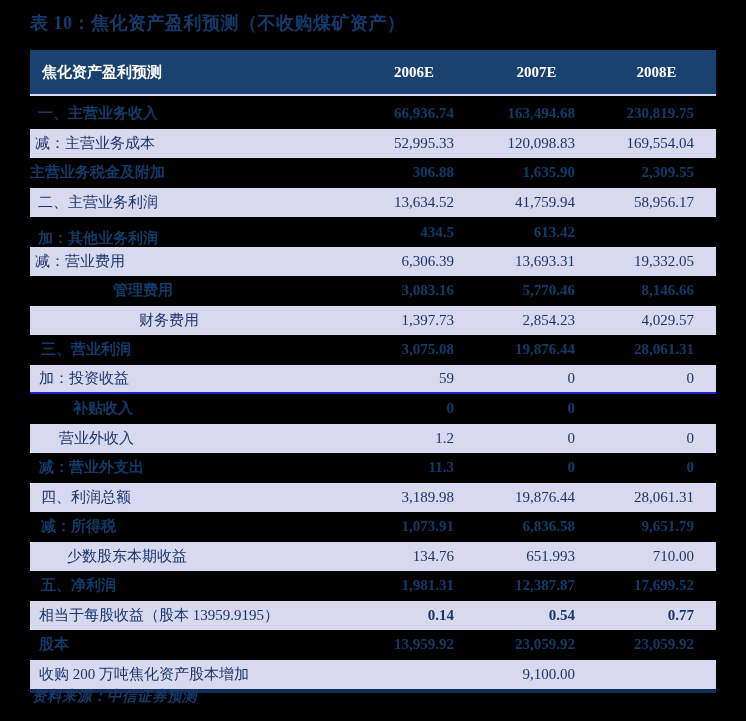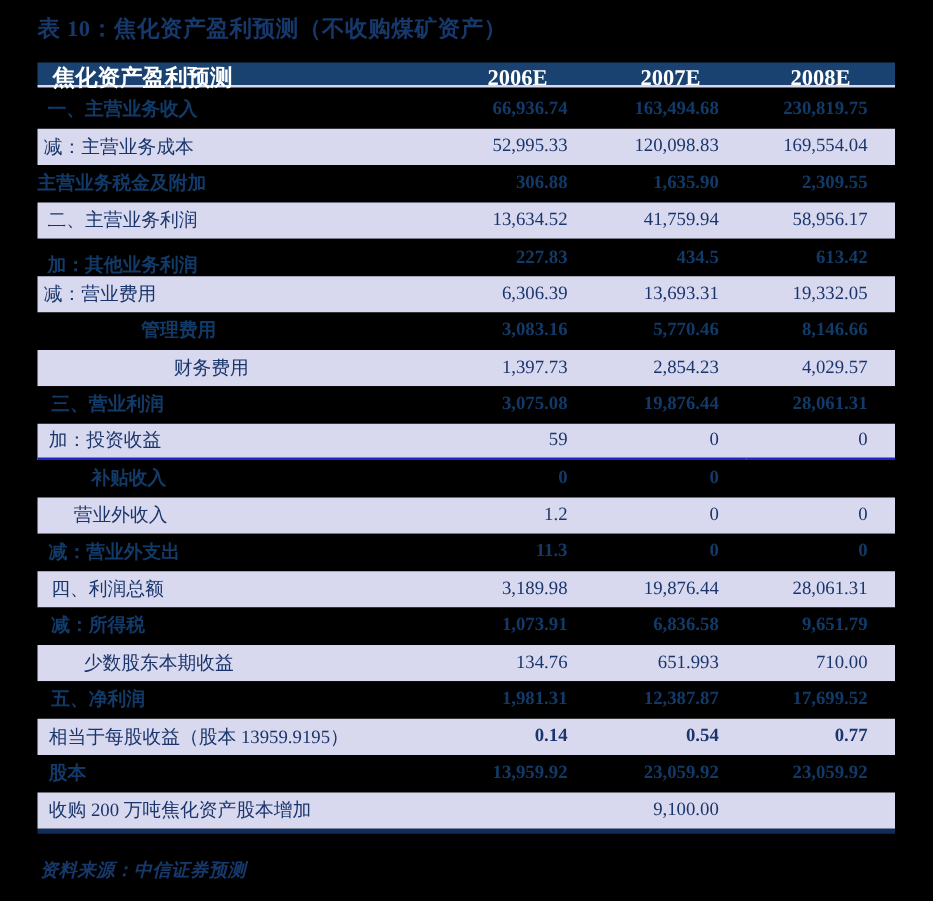--- a/index.html
+++ b/index.html
@@ -30,24 +30,24 @@
     letter-spacing:0.5px;
     white-space:nowrap;
   }
   .table{
     position:absolute;left:30px;top:50px;width:686px;
   }
   .thead{
     display:grid;
     grid-template-columns:322px 124px 121px 119px;
     align-items:center;
-    height:18px;
+    height:44px;
     background:var(--header-bg);
     color:var(--header-text);
-    font-weight:bold;font-size:18px;
+    font-weight:bold;font-size:15px;
   }
   .thead .label{padding-left:12px;}
   .thead .year{text-align:center;}
   .hdr-divider{height:2px;background:var(--light-row-bg);margin-bottom:3px;}
   .row{
     display:grid;
     grid-template-columns:322px 124px 121px 119px;
     align-items:center;
     height:29.5px;
     font-size:15px;
@@ -106,21 +106,20 @@
           <div class="cell num">2,309.55</div>
         </div>
         <div class="row light">
           <div class="cell label" style="padding-left: 8px;">二、主营业务利润</div>
           <div class="cell num">13,634.52</div>
           <div class="cell num">41,759.94</div>
           <div class="cell num">58,956.17</div>
         </div>
         <div class="row dark">
           <div class="cell label" style="padding-left: 8px; margin-top: 12px;">加：其他业务利润</div>
-          <div class="cell num">227.83</div>
           <div class="cell num">434.5</div>
           <div class="cell num">613.42</div>
         </div>
         <div class="row light">
           <div class="cell label" style="padding-left: 5px;">减：营业费用</div>
           <div class="cell num">6,306.39</div>
           <div class="cell num">13,693.31</div>
           <div class="cell num">19,332.05</div>
         </div>
         <div class="row dark">

